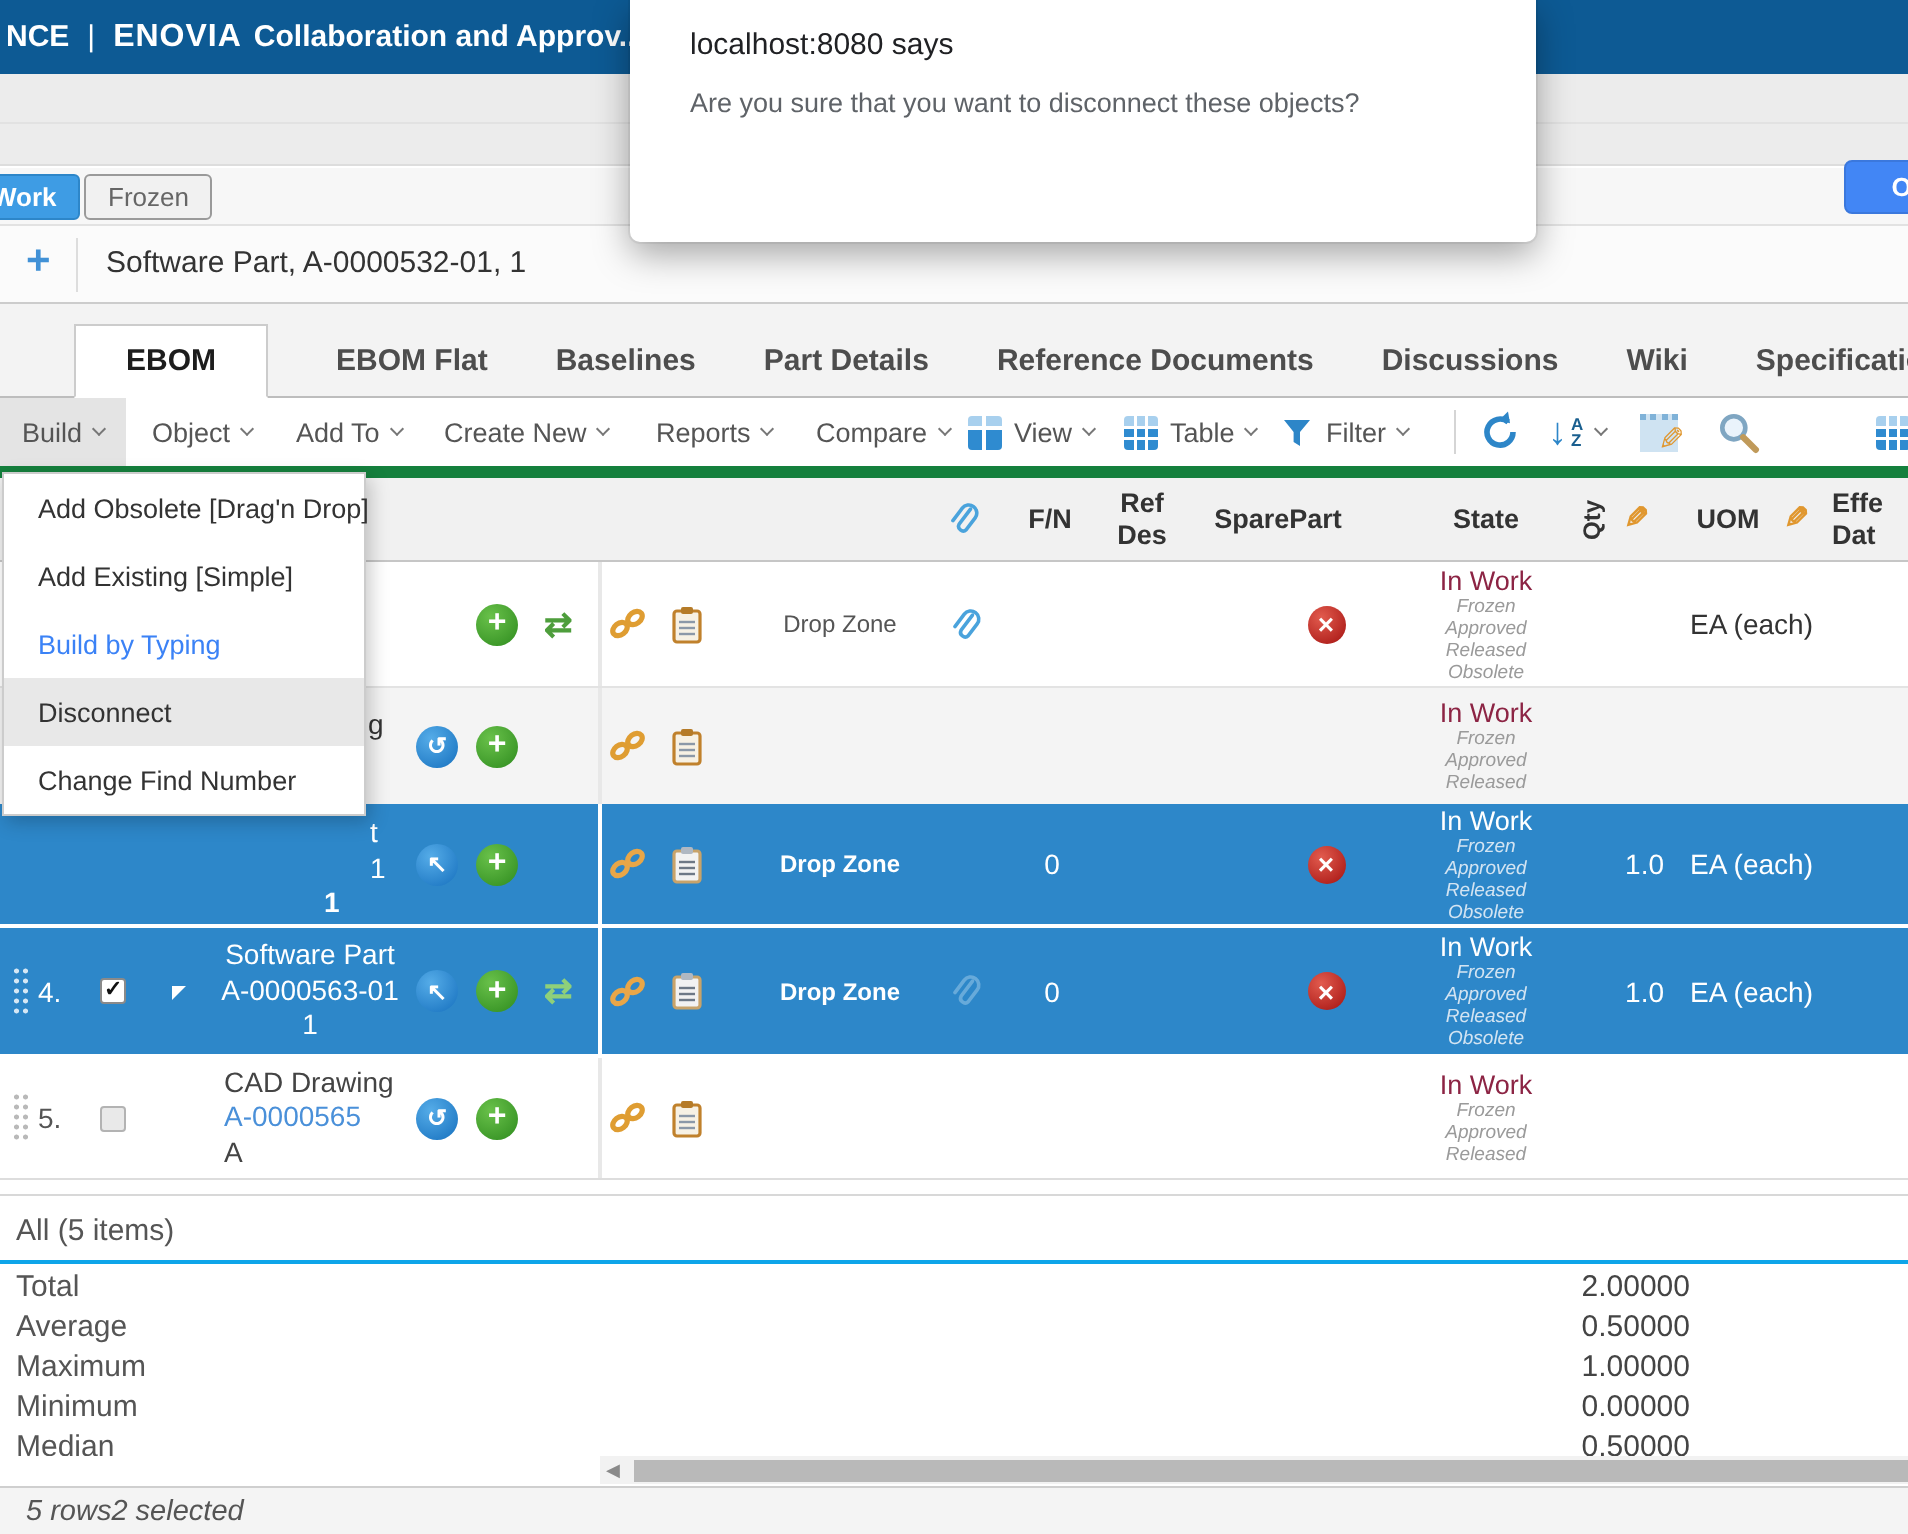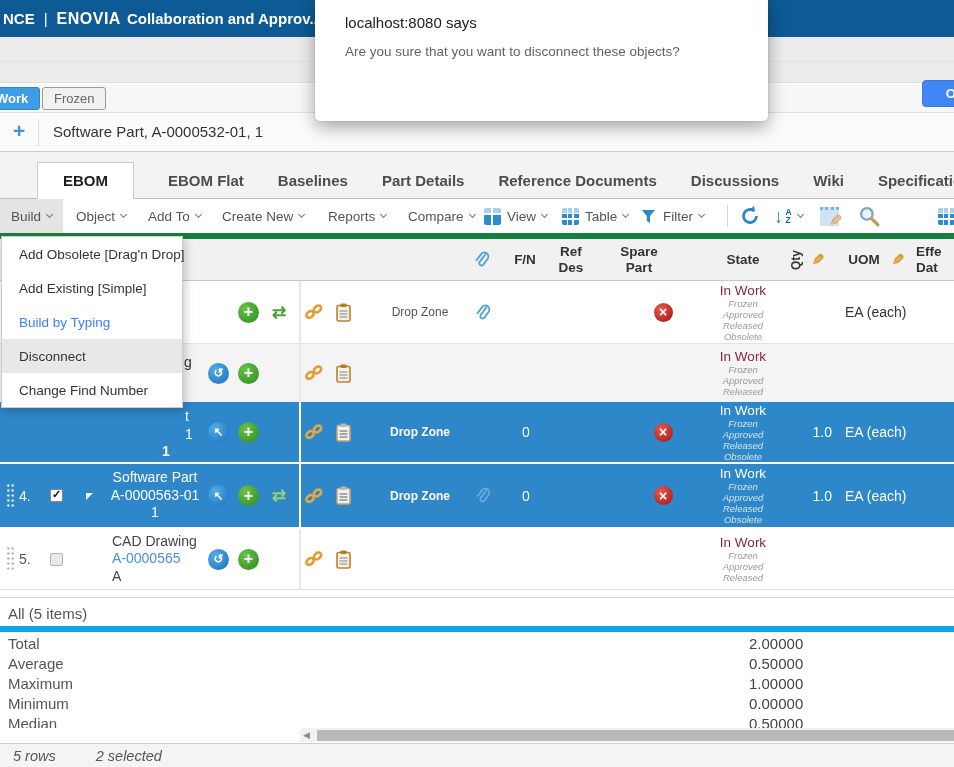--- a/index.html
+++ b/index.html
@@ -106,31 +106,31 @@
   .c-state{left:690px;width:106px;flex-direction:column;justify-content:center;text-align:center}
   .st{font-weight:normal;font-size:13.5px;color:#8c2444}
   .row.sel .st{color:#fff}
   .lc{font-style:italic;font-size:9.5px;line-height:11px;color:#9a9a9a}
   .row.sel .lc{color:#d3e4f2}
   .c-qty{left:780px;width:52px;justify-content:flex-end;font-size:14px}
   .c-uom{left:845px;width:80px;font-size:14px}
   .frag{position:absolute;font-size:14px}
 
   
-  .group-hdr{position:absolute;left:0;top:601px;width:100%;height:31px;border-bottom:6px solid #0ea5e9;
+  .group-hdr{position:absolute;left:0;top:601px;width:100%;height:31px;border-bottom:2px solid #0ea5e9;
              display:flex;align-items:center;padding-left:8px;font-size:15px;color:#555}
   .stats{position:absolute;left:0;top:634px;width:100%;height:94px;overflow:hidden;font-size:15px;color:#555}
   .stat{position:absolute;left:0;width:100%;height:20px}
   .stat .sl{position:absolute;left:8px;top:1px}
-  .stat .sv{position:absolute;left:749px;width:96px;top:1px;color:#444}
+  .stat .sv{position:absolute;left:749px;width:96px;top:1px;text-align:right;color:#444}
   .hscroll{position:absolute;left:300px;top:728px;width:654px;height:14px;background:#f2f2f2;z-index:5}
   .hs-arrow{position:absolute;left:3px;top:2px;color:#8a8a8a;font-size:9px}
   .hs-thumb{position:absolute;left:17px;top:1.5px;right:0;height:11px;background:#b9b9b9}
   .statusbar{position:absolute;left:0;top:743px;width:100%;height:24px;background:#f4f4f4;border-top:1px solid #cfcfcf;
-             display:flex;align-items:center;gap:40px;padding-left:13px;font-size:14.5px;color:#555;font-style:italic}
+             display:flex;align-items:center;padding-left:13px;font-size:14.5px;color:#555;font-style:italic}
 
   
   .dialog{position:absolute;left:315px;top:0;width:453px;height:121px;background:#fff;border-radius:0 0 5px 5px;
           box-shadow:0 6px 18px rgba(0,0,0,.35),0 0 0 1px rgba(0,0,0,.05);z-index:100}
   .dlg-title{position:absolute;left:30px;top:14px;font-size:15px;color:#202124}
   .dlg-msg{position:absolute;left:30px;top:44px;font-size:13.5px;color:#5f6368}
   .dlg-ok{position:absolute;left:607px;top:80px;width:67px;height:27px;background:#4286f5;border:1px solid #3b78dd;
           border-radius:4px;color:#fff;font-weight:bold;font-size:13px;display:flex;align-items:center;justify-content:center}
 </style>
 </head>
@@ -253,21 +253,21 @@
         <path d="M12.9 4.1 L6.2 10.8 a2.3 2.3 0 0 0 3.2 3.2 L14.6 8.8 a4 4 0 0 0 -5.7 -5.7 L3.4 8.6" fill="none" stroke="#4aa3dc" stroke-width="1.8" stroke-linecap="round"></path>
       </svg>
     </div>
     <div class="hc" style="left:496px;width:58px">
         <span>F/N</span>
       </div>
     <div class="hc" style="left:545px;width:52px;flex-direction:column">
       <span>Ref</span>
         <span>Des</span>
     </div>
-    <div class="hc" style="left:606px;width:66px;flex-direction:column">
+    <div class="hc" style="left:606px;width:66px;flex-direction:row">
       <span>Spare</span>
         <span>Part</span>
     </div>
     <div class="hc" style="left:690px;width:106px">
         <span>State</span>
       </div>
     <div class="hc" style="left:785px;width:22px">
       <span style="transform:rotate(-90deg);font-size:12px">Qty</span>
     </div>
     <div class="hc" style="left:808px;width:20px">

